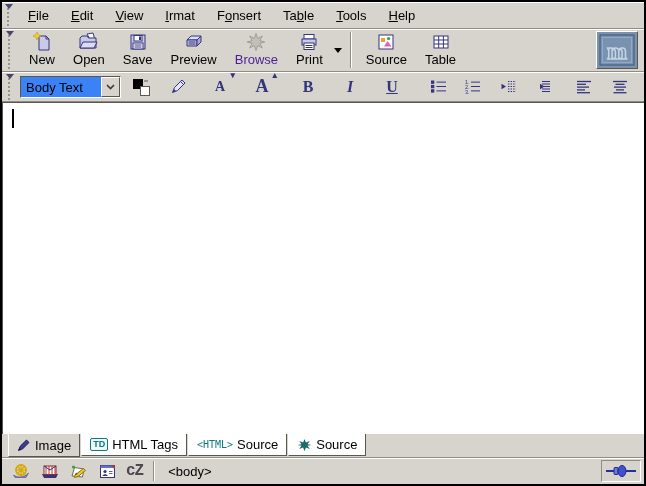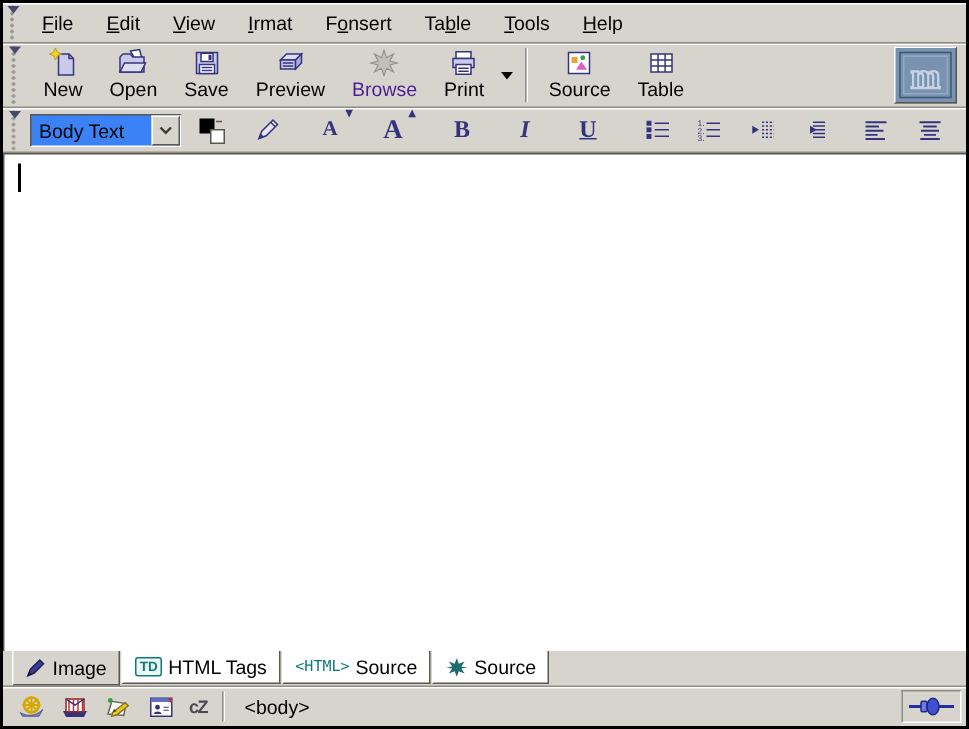--- a/index.html
+++ b/index.html
@@ -53,21 +53,21 @@
   .tdbox{font-size:9px;font-weight:bold;color:#0d7a7a;border:1px solid #0d7a7a;border-radius:2px;padding:0 2px;background:#eef6f6;line-height:11px}
   .srctxt{font-family:"DejaVu Sans Mono",monospace;font-size:10px;font-weight:normal;color:#0d7a7a}
 
   
   .statusbar{height:26px;display:flex;align-items:center;padding:2px 3px;flex:0 0 auto;box-shadow:inset 0 1px 0 #fff}
   .sb-icons{display:flex;align-items:center;gap:9px;padding:0 8px 0 6px;height:20px}
   .sb-icon{cursor:pointer;display:flex;align-items:center}
   .sb-sep{width:2px;height:20px;border-left:1px solid #8f8c85;border-right:1px solid #fff;margin:0 2px}
   .sb-path{flex:1;padding-left:11px;white-space:nowrap}
   .sb-plug{width:40px;height:22px;display:flex;align-items:center;justify-content:center;border:1px solid;border-color:#8f8c85 #fff #fff #8f8c85;cursor:pointer}
-  .cz{font-weight:bold;font-size:12px;color:#4a4a55;font-family:Liberation Sans, sans-serif;letter-spacing:-1px}
+  .cz{font-weight:bold;font-size:16px;color:#4a4a55;font-family:Liberation Mono, monospace;letter-spacing:-1px}
 </style>
 </head>
 <body>
 
 <div class="window">
 
   <div class="bar menubar">
     <div class="grippy"></div>
     <div class="menu-item"><span><span></span><span class="mn">F</span><span>ile</span></span></div>
     <div class="menu-item"><span><span></span><span class="mn">E</span><span>dit</span></span></div>

